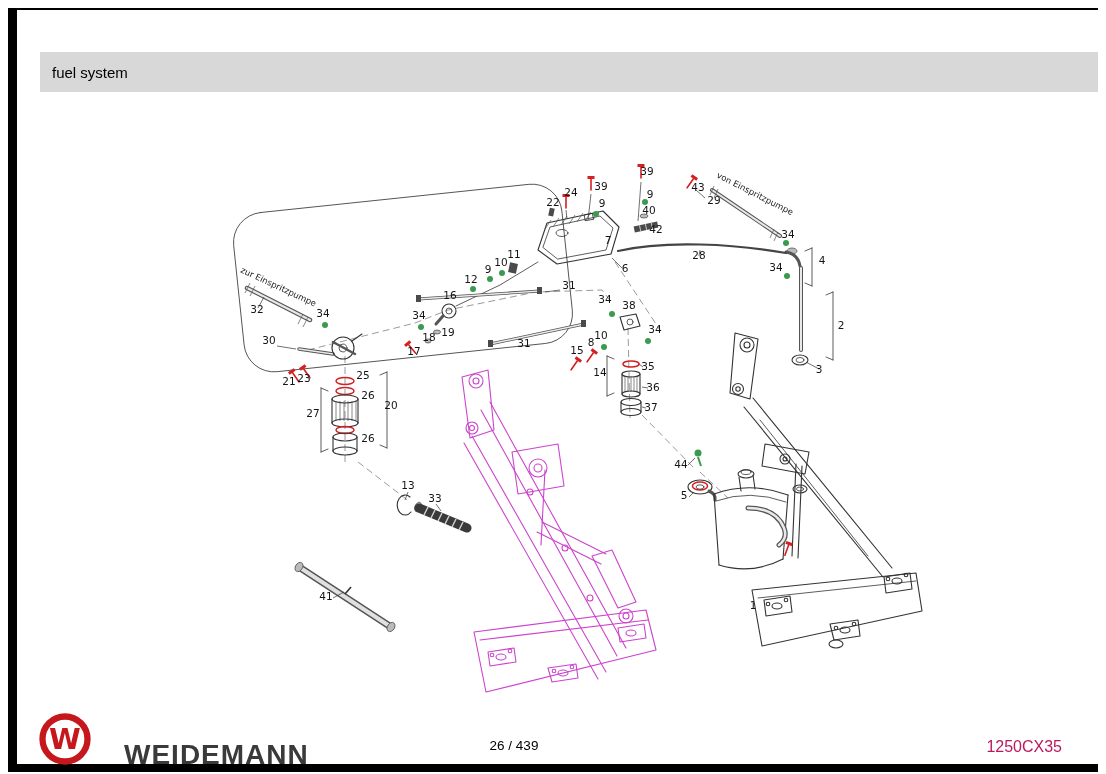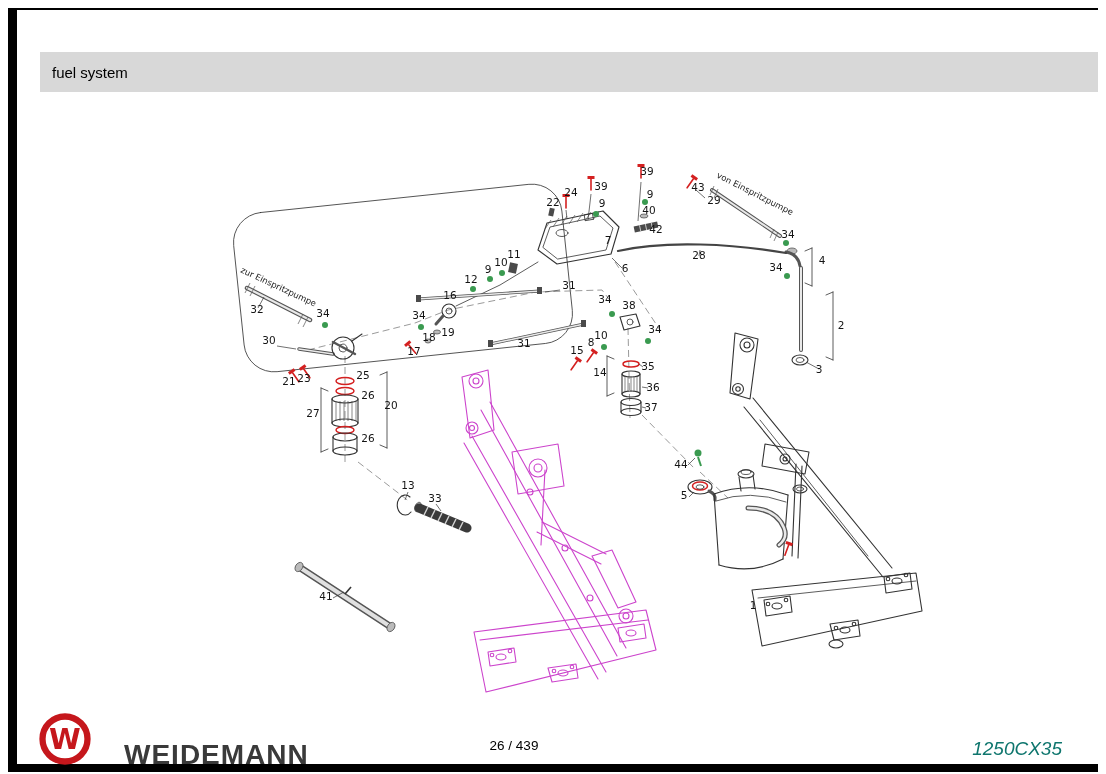--- a/index.html
+++ b/index.html
@@ -35,21 +35,21 @@
   .hatch{stroke:#555;stroke-width:0.7;fill:none;}
   .leader{stroke:#333;stroke-width:0.7;fill:none;}
   .part-label{font:10.5px "DejaVu Sans",sans-serif;fill:#141414;text-anchor:middle;}
   .annotation-label{font:8.5px "DejaVu Sans",sans-serif;fill:#222;}
   
   .logo{position:absolute;left:38px;top:712px;width:54px;height:54px;}
   .logo-w{font:bold 32px "DejaVu Sans",sans-serif;fill:var(--brand-red);}
   .brand{position:absolute;left:124px;top:727px;font-size:28px;font-weight:bold;
          letter-spacing:1px;color:var(--brand-text);margin-top:12px;}
   .page-indicator{position:absolute;left:0;top:738px;width:1028px;text-align:center;font-size:13.5px;color:#000;}
-  .model-code{position:absolute;right:44px;top:738px;font-size:19px;color:#0f766e;font-style:italic;}
+  .model-code{position:absolute;right:44px;top:738px;font-size:16px;color:#be185d;}
 </style>
 </head>
 <body>
 
 <div class="page">
 
   <svg class="diagram" viewBox="0 0 1106 774">
     <defs>
       <g id="screw">
         <rect x="-3.5" y="-2" width="7" height="3" style="fill:var(--fastener-red)"></rect>

